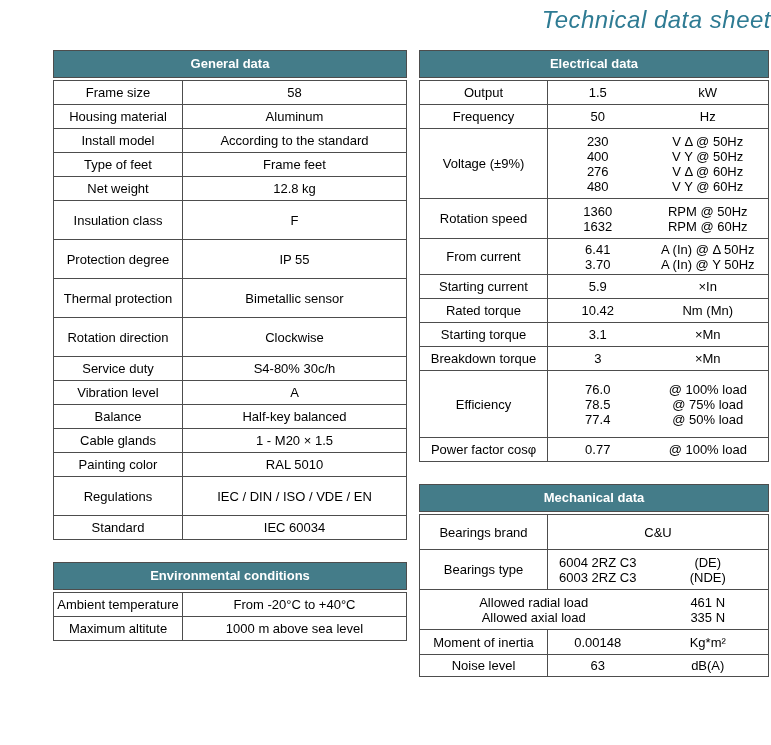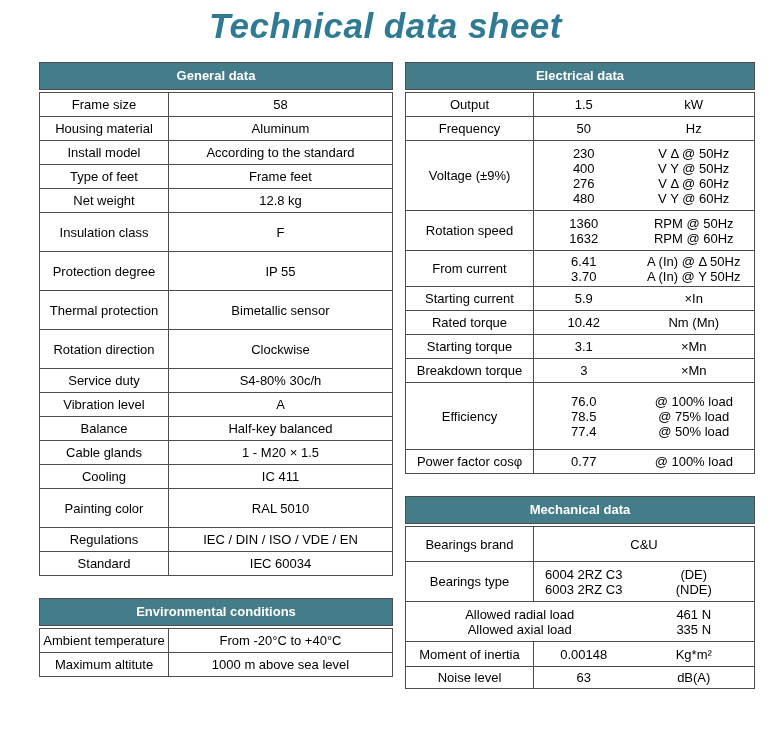--- a/index.html
+++ b/index.html
@@ -10,30 +10,30 @@
   body {
     width: 771px;
     height: 745px;
     font-family: "Liberation Sans", sans-serif;
     font-size: 13px;
     color: #000000;
     overflow: hidden;
   }
   .title {
     margin: 6px 0 16px 0;
-    text-align: center;
-    font-size: 35px;
-    font-weight: bold;
+    text-align: right;
+    font-size: 24px;
+    font-weight: normal;
     font-style: italic;
     color: var(--title-color, #2e7b93);
     letter-spacing: 0.5px;
   }
   .columns {
     display: flex;
-    padding-left: 39px;
+    padding-left: 53px;
     gap: 12px;
   }
   .col-left  { width: 354px; flex: 0 0 354px; }
   .col-right { width: 350px; flex: 0 0 350px; }
   section { margin: 0 0 22px 0; }
   .thead {
     background: var(--header-bg, #447c89);
     color: #ffffff;
     font-weight: bold;
     text-align: center;
@@ -147,24 +147,20 @@
               </tr>
               <tr>
                 <td class="lbl">Balance</td>
                 <td class="val">Half-key balanced</td>
               </tr>
               <tr>
                 <td class="lbl">Cable glands</td>
                 <td class="val">1 - M20 × 1.5</td>
               </tr>
               <tr>
-                <td class="lbl">Cooling</td>
-                <td class="val">IC 411</td>
-              </tr>
-              <tr>
                 <td class="lbl">Painting color</td>
                 <td class="val">RAL 5010</td>
               </tr>
               <tr>
                 <td class="lbl">Regulations</td>
                 <td class="val">IEC / DIN / ISO / VDE / EN</td>
               </tr>
               <tr>
                 <td class="lbl">Standard</td>
                 <td class="val">IEC 60034</td>

